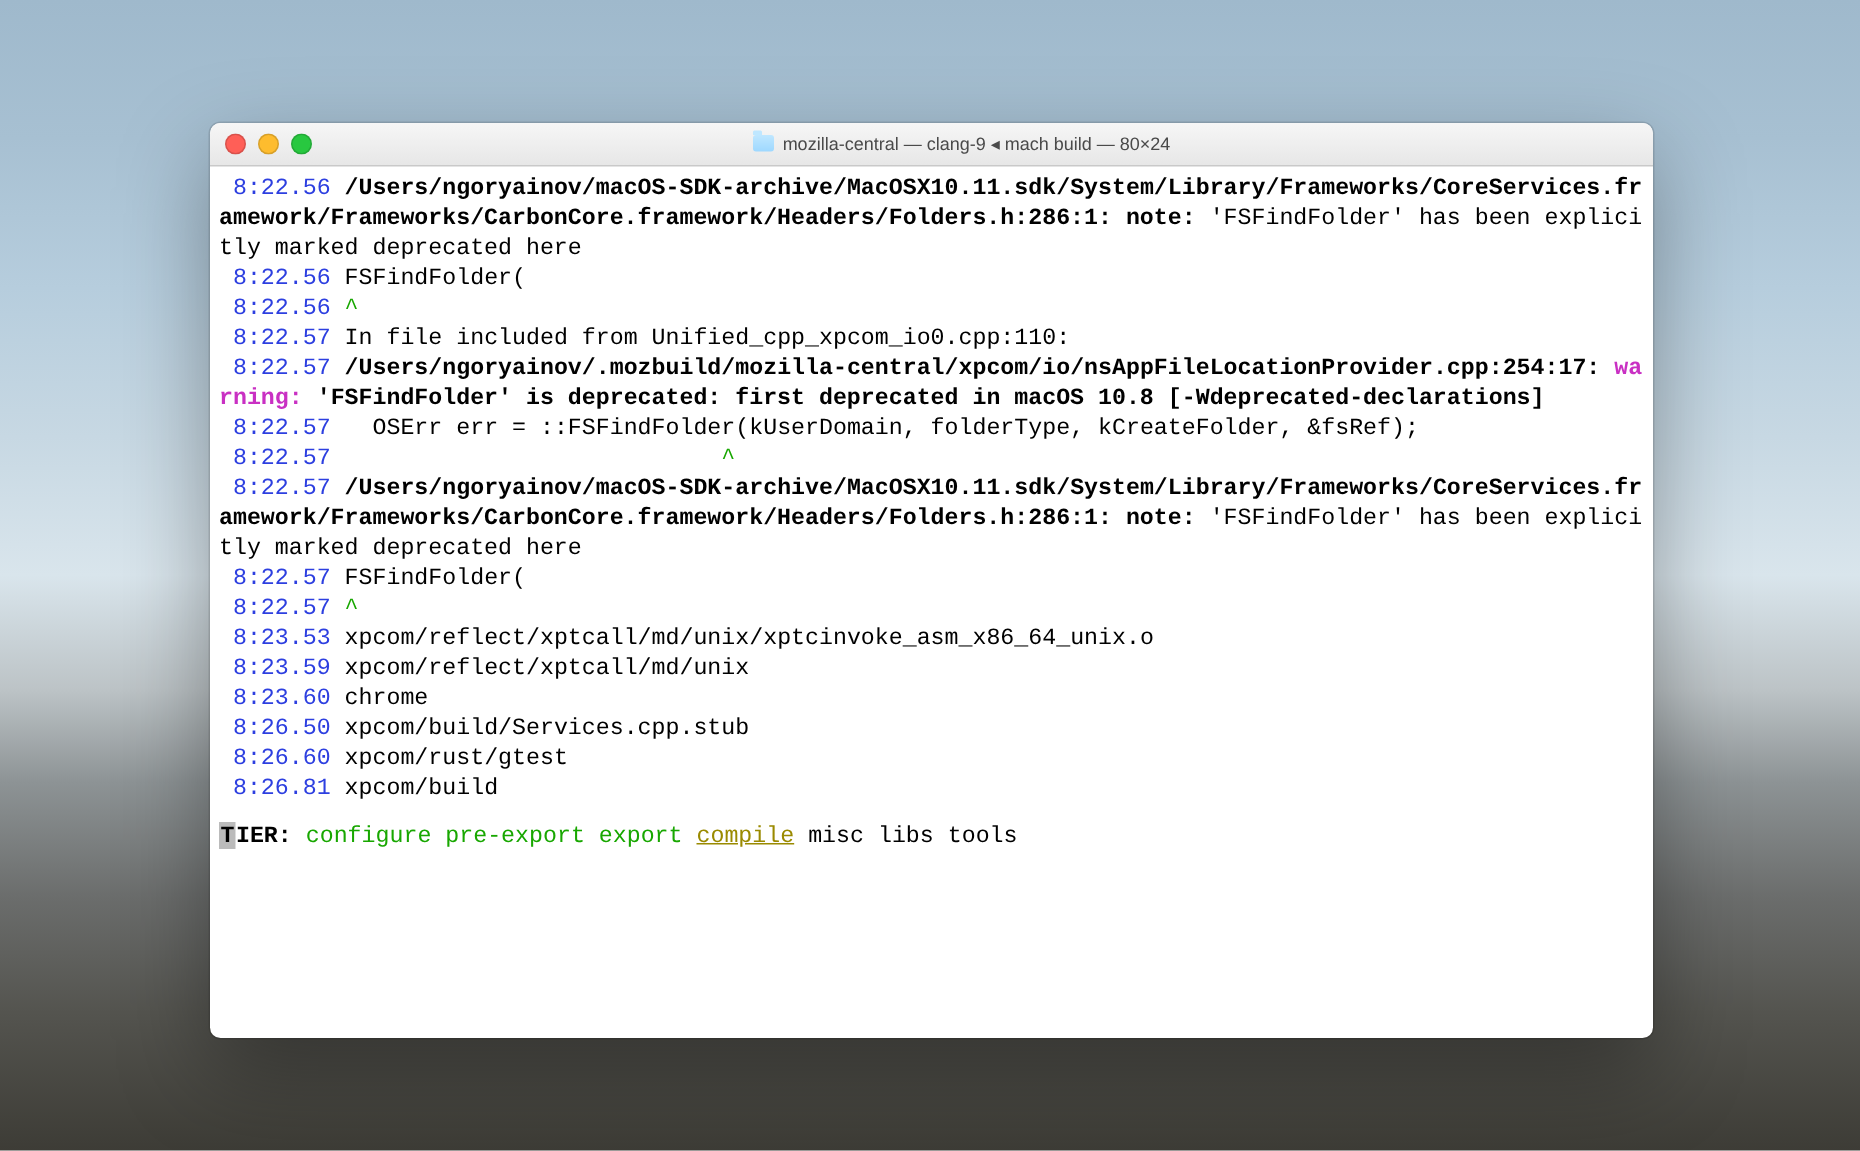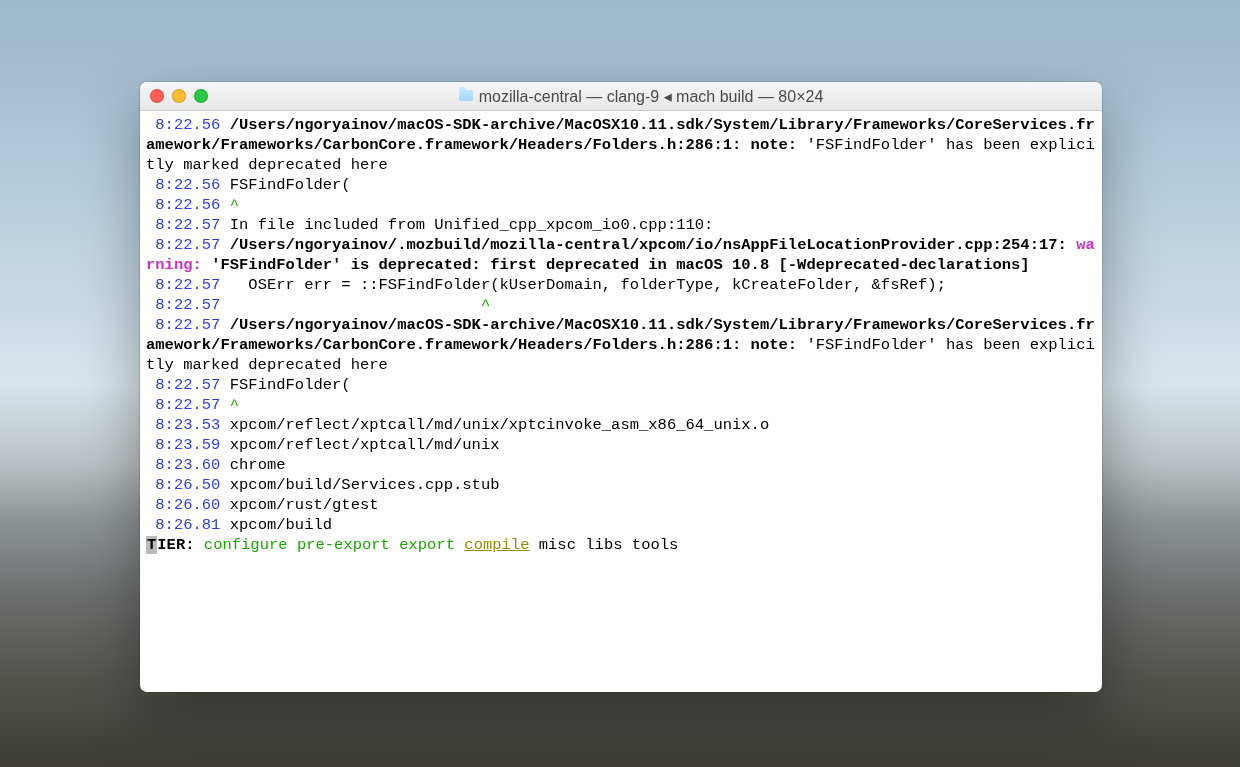--- a/index.html
+++ b/index.html
@@ -18,36 +18,36 @@
   }
   .titlebar{
     height:28px;display:flex;align-items:center;
     background:linear-gradient(#f6f6f6,#e7e7e7);
     border-bottom:1px solid #c9c9c9;position:relative;
   }
   .traffic{display:flex;gap:8px;margin-left:10px}
   .dot{width:12px;height:12px;border-radius:50%;border:1px solid rgba(0,0,0,.15)}
   .dot.red{background:#ff5f57}.dot.yel{background:#febc2e}.dot.grn{background:#28c840}
   .titlewrap{position:absolute;left:0;right:0;display:flex;
-    align-items:center;justify-content:center;gap:6px;font-size:16px;color:#4a4a4a;
+    align-items:center;justify-content:center;gap:6px;font-size:12px;color:#4a4a4a;
     pointer-events:none;margin-left:40px;}
   .foldericon{width:14px;height:11px;border-radius:2px;
     background:linear-gradient(#bfe7ff,#9ed8ff);position:relative;top:-1px}
   .foldericon::before{content:"";position:absolute;left:0;top:-3px;width:6px;height:3px;
     background:#bfe7ff;border-radius:1px 1px 0 0}
   .term{
     font-family:Liberation Mono, monospace;
     font-size:15.5px;line-height:20px;white-space:pre-wrap;word-break:break-all;
     padding:4px 6px 2px 6px;color:#000;
   }
   .ts{color:#2d3fe0}
   .b{font-weight:700}
   .warn{color:#c930c3;font-weight:700}
   .grn{color:#18a700}
-  .tier-row{margin-top:0}
+  .tier-row{margin-top:12px}
   .tier-label{background:#bbb;color:#000;font-weight:700;padding:0 1px}
   .tierword{color:#18a700}
   .compile{color:#9a8a00;text-decoration:underline}
 </style>
 </head>
 <body>
 
 <div class="window">
   <div class="titlebar">
     <div class="traffic">

